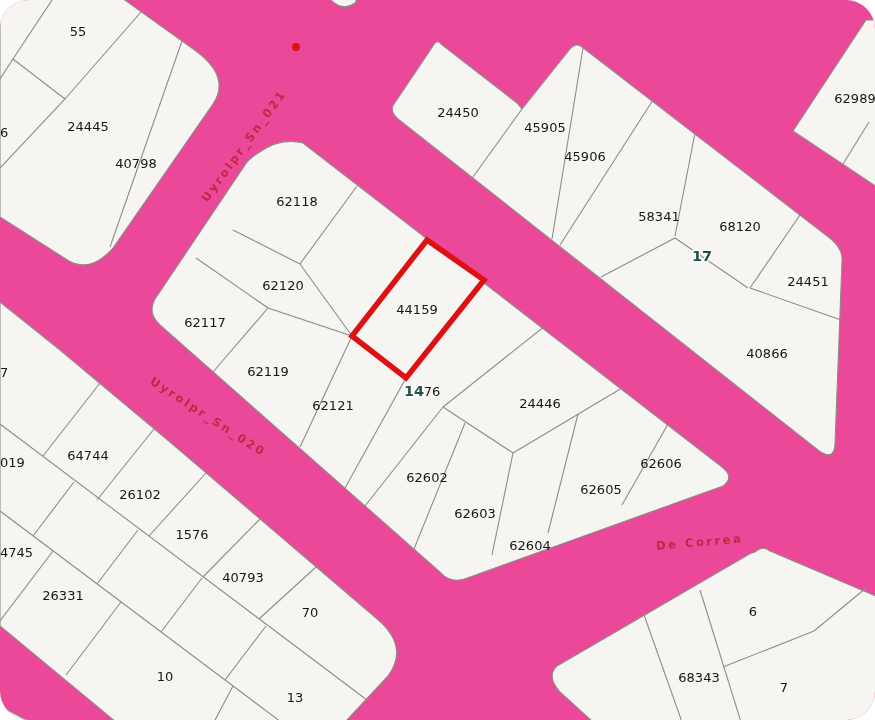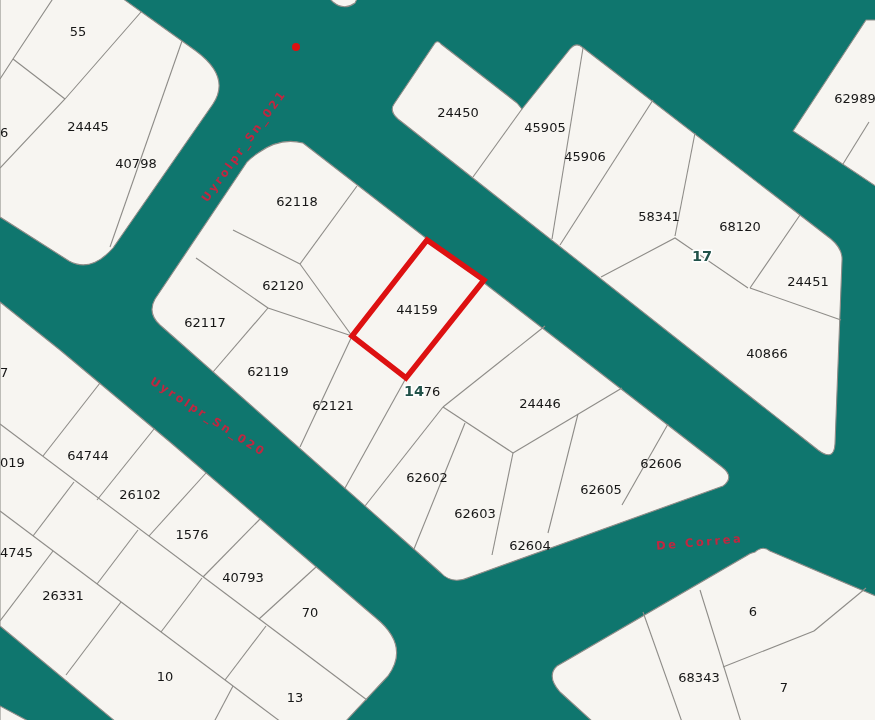--- a/index.html
+++ b/index.html
@@ -6,21 +6,21 @@
   #viewport{position:relative;width:875px;height:720px;overflow:hidden;background:#ffffff;font-family:"DejaVu Sans",sans-serif;}
   svg{display:block}
   .parcel-label{font-family:"DejaVu Sans",sans-serif;font-size:13px;fill:#161616;}
   .street-label{font-family:"DejaVu Sans",sans-serif;font-size:11.5px;font-weight:bold;letter-spacing:2.5px;}
   .block-label{font-family:"DejaVu Sans",sans-serif;font-size:14.5px;font-weight:bold;paint-order:stroke;stroke:#ffffff;stroke-width:3px;}
   .blk{stroke-linejoin:round;}
 </style>
 </head>
 <body>
 
-<div id="viewport" style="background: #0f766e;">
+<div id="viewport" style="background: #ec4899; border-radius: 29px;">
   <svg id="map-svg" width="875" height="720" viewBox="0 0 875 720">
 
     <g id="blocks">
 
       <path class="blk" d="M108,-12 L196,51 Q231,77 213,104 L113,248 Q91,273 69,261 L0,217 L0,-12 Z" fill="#f7f5f1" stroke="#8e8c88" stroke-width="1.1"></path>
 
       <path class="blk" d="M328,-3 L333,2 Q344,11 355,3 L358,-3 Z" fill="#f7f5f1" stroke="#8e8c88" stroke-width="1.1"></path>
 
       <path class="blk" d="M258,153 Q280,137 303,143 L722,467 Q735,477 723,486 L470,577 Q452,585 441,573 L160,325 Q147,313 155,299 L247,162 Q252,157 258,153 Z" fill="#f7f5f1" stroke="#8e8c88" stroke-width="1.1"></path>
 

